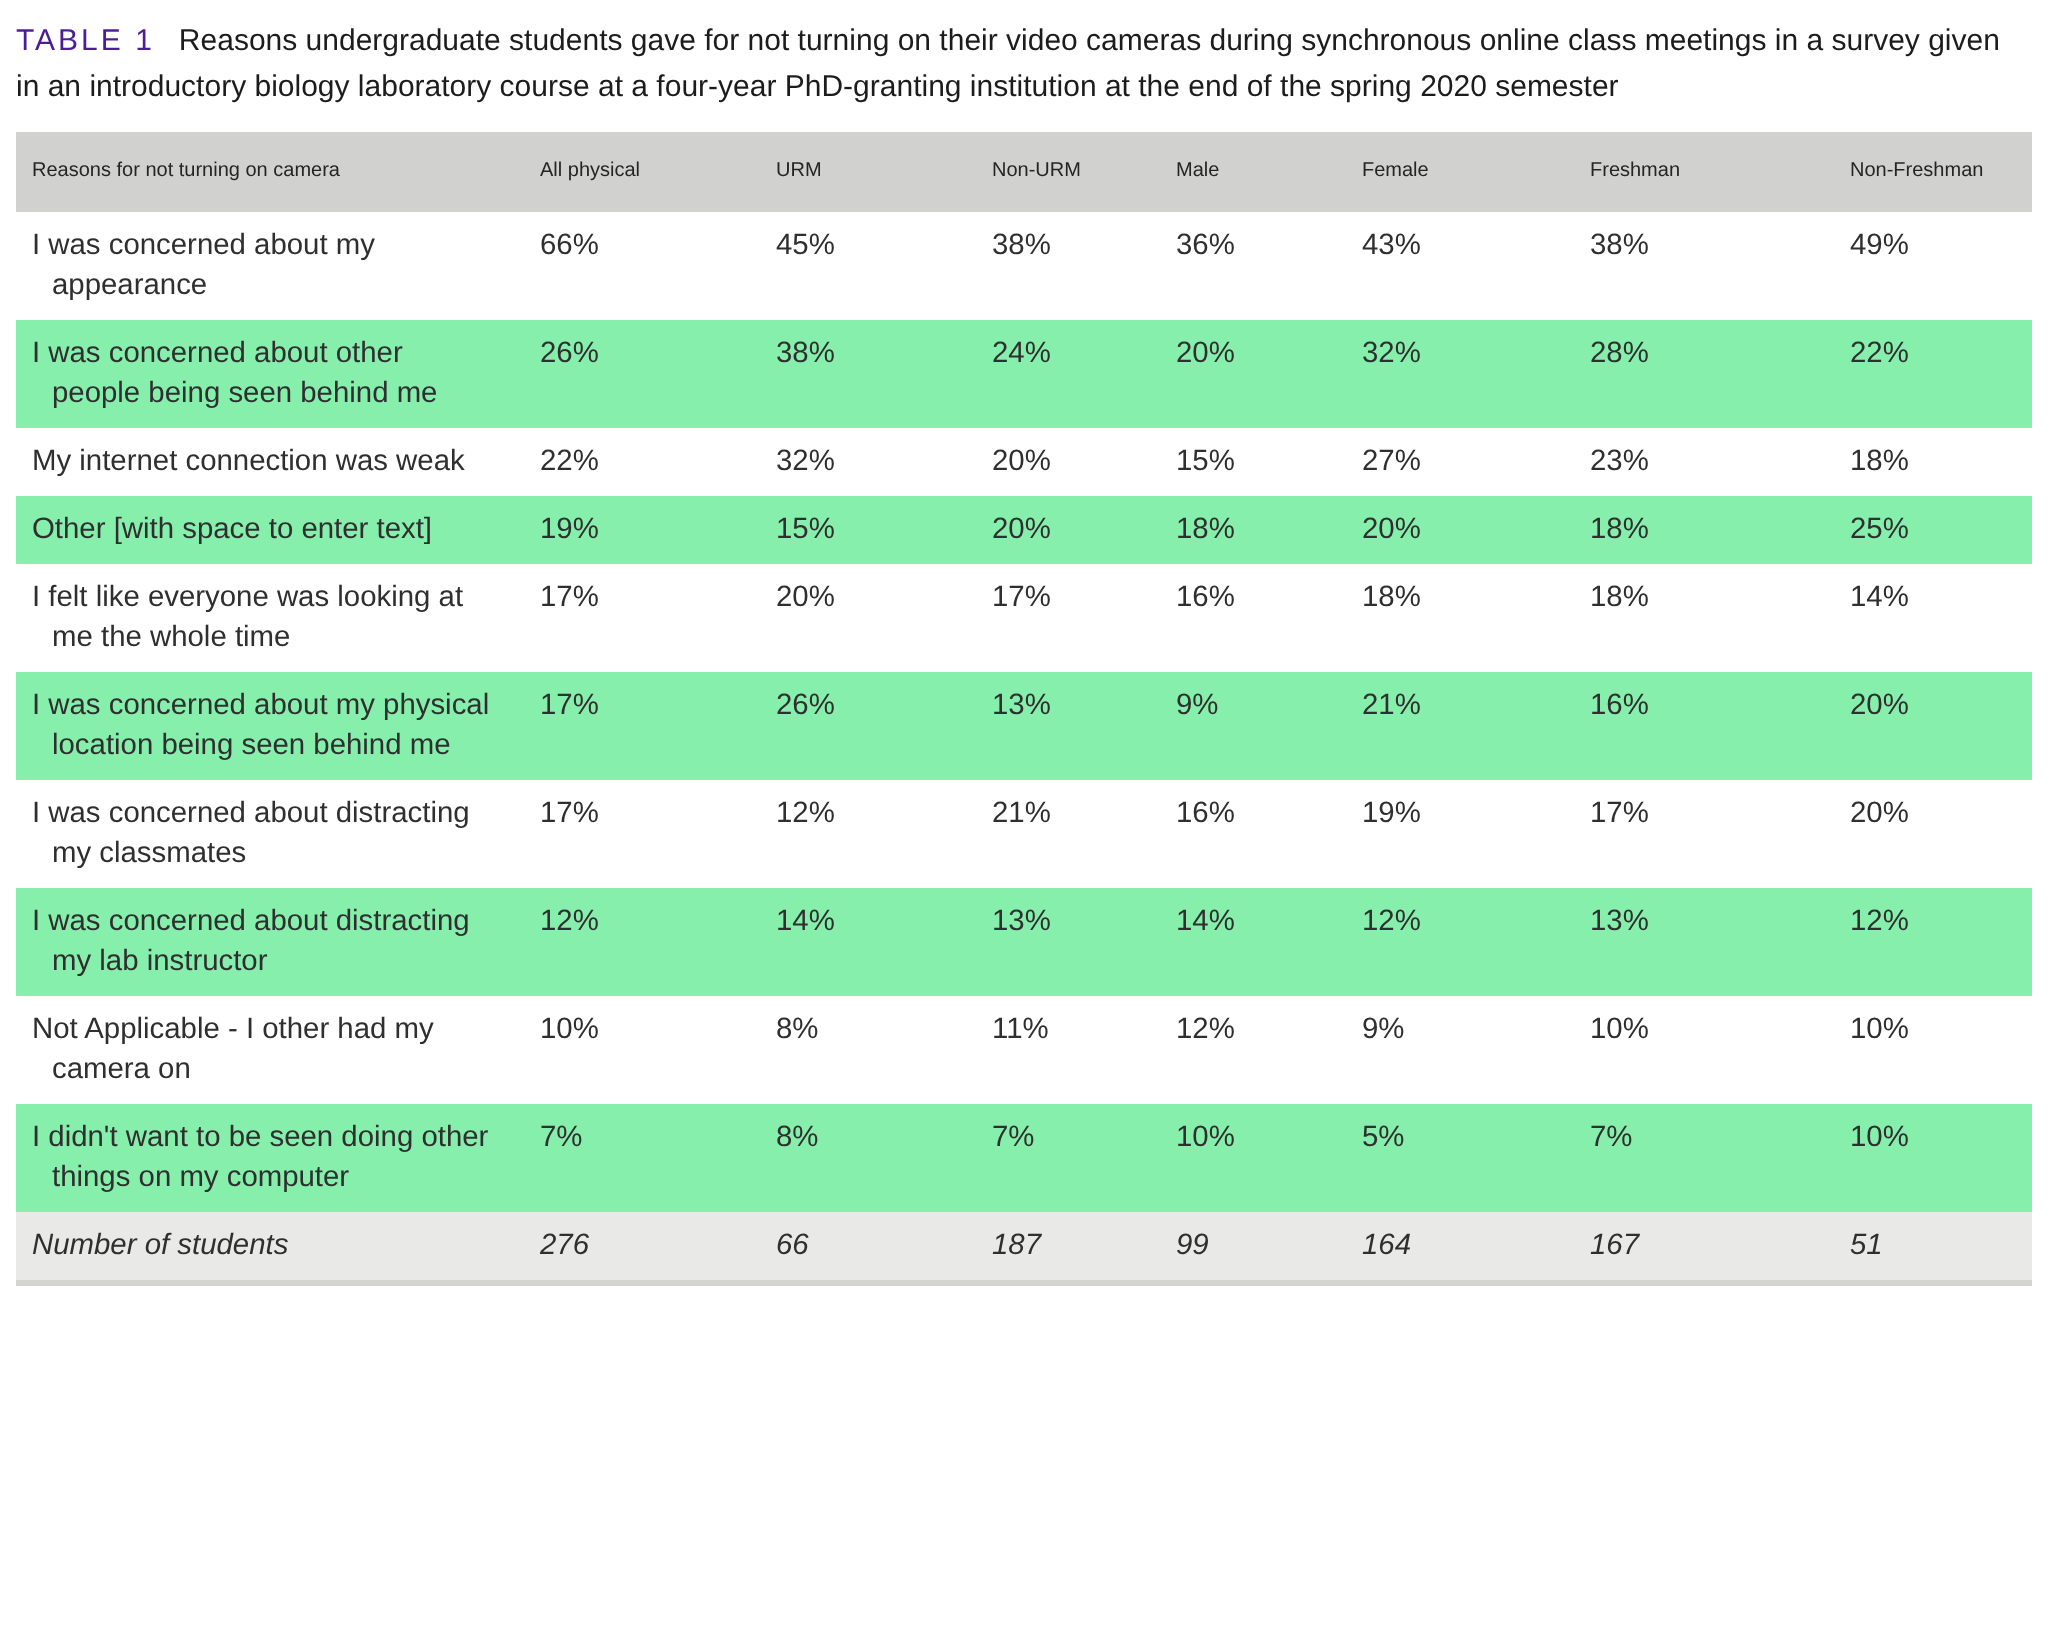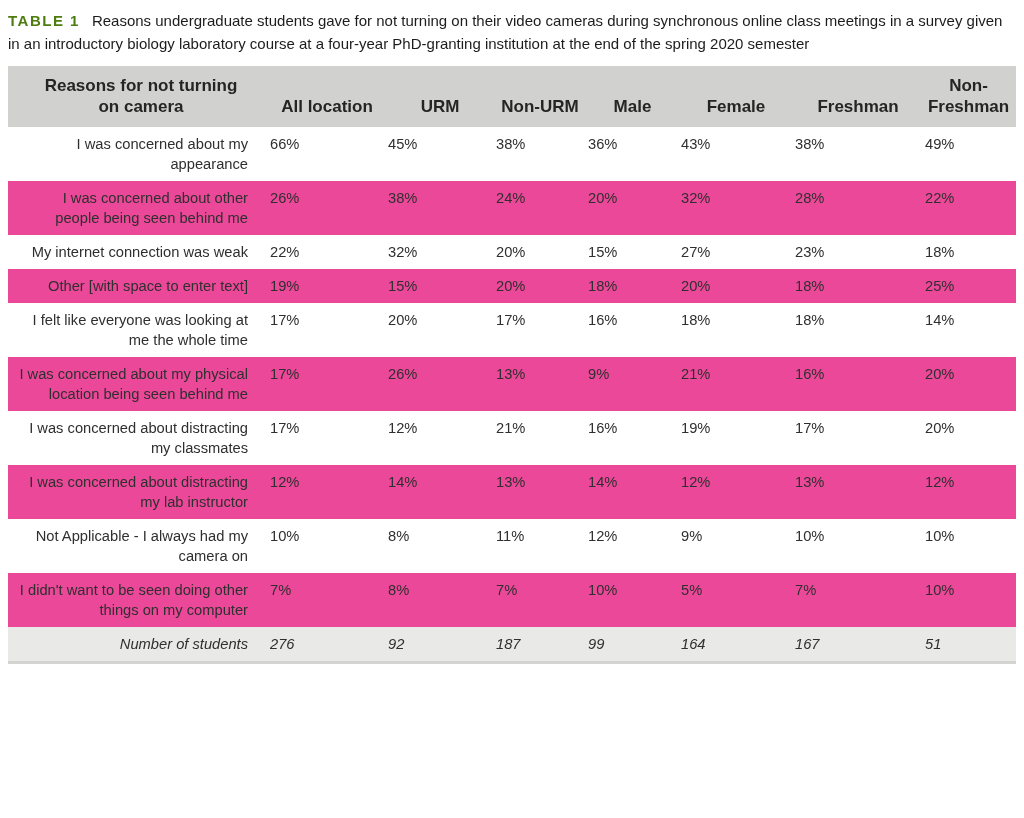--- a/index.html
+++ b/index.html
@@ -15,59 +15,58 @@
 
   
   .caption {
     margin: 0 0 11px 0;
     font-size: 15px;
     line-height: 23px;
     color: #1c1c1c;
     max-width: 1004px;
   }
   .caption .tbl-label {
-    font-weight: 700;
+    font-weight: 400;
     letter-spacing: 1.5px;
     margin-right: 12px;
-    color: #4d7c0f;
+    color: #4c1d95;
   }
 
   
   table.data-table {
     border-collapse: collapse;
     table-layout: fixed;
     width: 1008px;
     border-bottom: 3px solid #d4d4d2;
   }
   thead th {
     background: #d1d1cf;
-    text-align: center;
+    text-align: left;
     vertical-align: bottom;
-    font-weight: 700;
-    font-size: 17px;
+    font-weight: 400;
+    font-size: 10px;
     line-height: 21px;
     padding: 9px 4px 10px 0;
     color: #252525;
   }
   thead th.reason-head { padding-left: 8px; }
   thead th .first-col-head { display: inline-block; max-width: 200px; }
   tbody td {
     vertical-align: top;
     font-size: 14.7px;
     line-height: 20px;
     padding: 7px 4px 7px 0;
     color: #2f2f2f;
   }
   tbody td.reason {
     padding-left: 18px;
     padding-right: 22px;
     text-indent: -10px;
-    text-align: right;
-  }
-  tbody tr.stripe { background: #ec4899; }
+  }
+  tbody tr.stripe { background: #86efac; }
   tbody tr.totals {
     background: #e9e9e7;
     font-style: italic;
   }
   tbody tr.totals td { color: #2f2f2f; }
 
   
   .note {
     margin: 11px 0 0 0;
     font-size: 14.7px;
@@ -90,21 +89,21 @@
       <col style="width:108px">
       <col style="width:92px">
       <col style="width:93px">
       <col style="width:114px">
       <col style="width:130px">
       <col style="width:91px">
     </colgroup>
     <thead>
       <tr id="header-row">
           <th class="reason-head"><span class="first-col-head">Reasons for not turning on camera</span></th>
-          <th>All location</th>
+          <th>All physical</th>
           <th>URM</th>
           <th>Non-URM</th>
           <th>Male</th>
           <th>Female</th>
           <th>Freshman</th>
           <th>Non-Freshman</th>
         </tr>
     </thead>
     <tbody id="table-body">
         <tr>
@@ -181,21 +180,21 @@
           <td class="reason">I was concerned about distracting my lab instructor</td>
           <td>12%</td>
           <td>14%</td>
           <td>13%</td>
           <td>14%</td>
           <td>12%</td>
           <td>13%</td>
           <td>12%</td>
         </tr>
         <tr>
-          <td class="reason">Not Applicable - I always had my camera on</td>
+          <td class="reason">Not Applicable - I other had my camera on</td>
           <td>10%</td>
           <td>8%</td>
           <td>11%</td>
           <td>12%</td>
           <td>9%</td>
           <td>10%</td>
           <td>10%</td>
         </tr>
         <tr class="stripe">
           <td class="reason">I didn't want to be seen doing other things on my computer</td>
@@ -203,21 +202,21 @@
           <td>8%</td>
           <td>7%</td>
           <td>10%</td>
           <td>5%</td>
           <td>7%</td>
           <td>10%</td>
         </tr>
         <tr class="totals">
           <td class="reason">Number of students</td>
           <td>276</td>
-          <td>92</td>
+          <td>66</td>
           <td>187</td>
           <td>99</td>
           <td>164</td>
           <td>167</td>
           <td>51</td>
         </tr>
       </tbody>
   </table>
 
   <p class="note"> </p>

